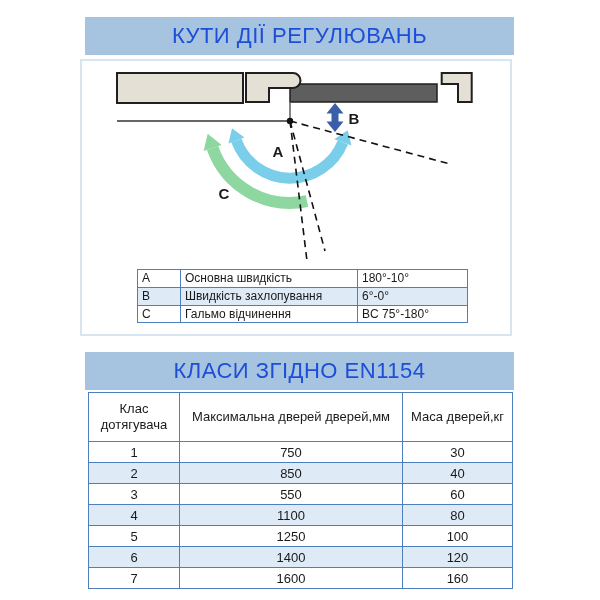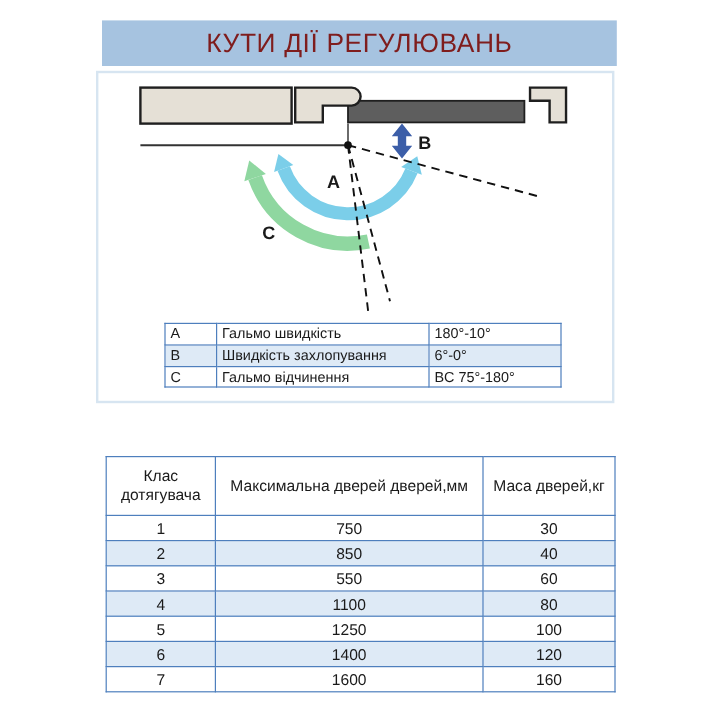--- a/index.html
+++ b/index.html
@@ -1,37 +1,37 @@
 <!DOCTYPE html>
 <html><head>
 <meta charset="utf-8">
 <style>
   html,body{margin:0;padding:0;background:#fff;}
   .page{position:relative;width:600px;height:600px;background:#fff;overflow:hidden;
         font-family:"Liberation Sans",sans-serif;color:#1a1a1a;}
 
   .title-bar{position:absolute;left:85px;width:429px;height:38px;background:#A6C3E0;
              display:flex;align-items:center;justify-content:center;}
-  .title-bar span{color:#7f1d1d;font-size:22px;letter-spacing:.5px;}
+  .title-bar span{color:#1d4ed8;font-size:22px;letter-spacing:.5px;}
   .tb1{top:17px;}
   .tb2{top:352px;}
 
   .panel{position:absolute;left:80px;top:59px;width:428px;height:273px;
          border:2px solid #D7E5F1;background:#fff;}
   .panel svg{position:absolute;left:0;top:0;}
 
   
   table{border-collapse:collapse;table-layout:fixed;}
   .legend-table{position:absolute;left:137px;top:269px;width:330px;font-size:12px;}
   .legend-table td{border:1.4px solid #4E7FBD;height:16.8px;padding:0 4px;
                    white-space:nowrap;overflow:hidden;}
   .legend-table tr:nth-child(even){background:#DEEAF6;}
 
   
-  .classes-table{position:absolute;left:88px;top:380px;width:424px;font-size:13px;text-align:center;}
+  .classes-table{position:absolute;left:88px;top:392px;width:424px;font-size:13px;text-align:center;}
   .classes-table td{border:1.4px solid #4E7FBD;padding:0 2px;}
   .classes-table thead td{height:48px;vertical-align:middle;line-height:1.25;}
   .classes-table tbody td{height:20px;}
   .classes-table tbody tr:nth-child(even){background:#DEEAF6;}
 
   .svg-label{font-family:"Liberation Sans",sans-serif;font-size:15px;font-weight:600;fill:#1a1a1a;}
 </style>
 </head>
 <body>
 
@@ -79,36 +79,39 @@
 
   <table class="legend-table">
     <colgroup>
         <col style="width:43px">
         <col style="width:177px">
         <col style="width:110px">
       </colgroup>
     <tbody>
       <tr>
         <td>A</td>
-        <td>Гальмо швидкість</td>
+        <td>Основна швидкість</td>
         <td>180°-10°</td>
       </tr>
       <tr>
         <td>B</td>
         <td>Швидкість захлопування</td>
         <td>6°-0°</td>
       </tr>
       <tr>
         <td>C</td>
         <td>Гальмо відчинення</td>
         <td>BC 75°-180°</td>
       </tr>
     </tbody>
   </table>
 
+  <div class="title-bar tb2">
+    <span>КЛАСИ ЗГІДНО EN1154</span>
+  </div>
 
   <table class="classes-table">
     <colgroup>
         <col style="width:91px">
         <col style="width:223px">
         <col style="width:110px">
       </colgroup>
     <thead>
       <tr>
         <td>Клас дотягувача</td>

